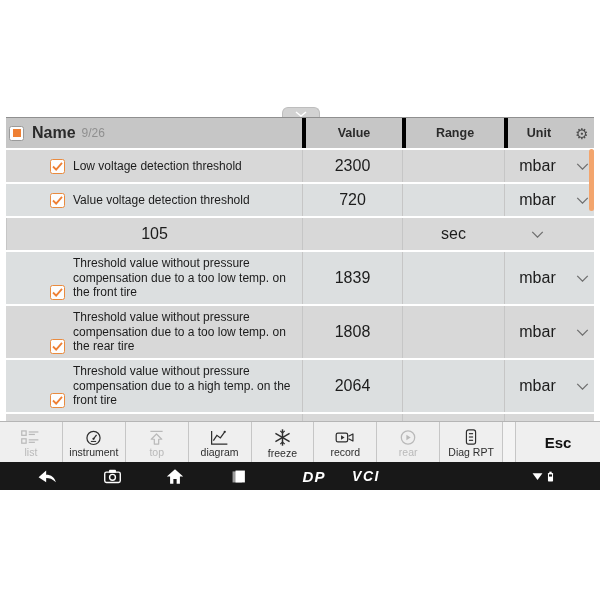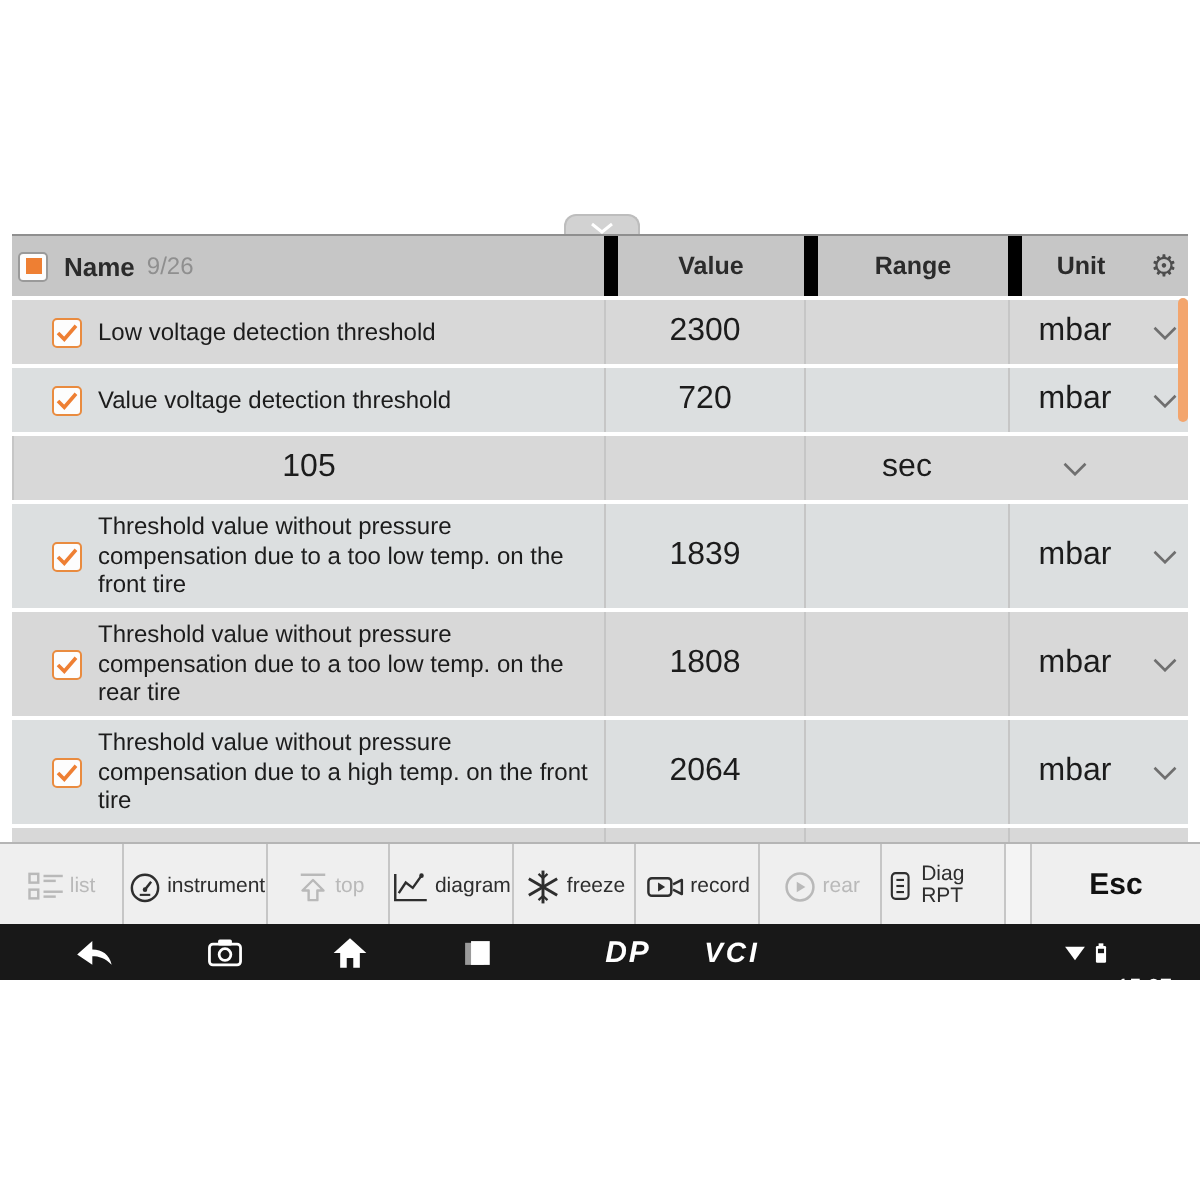--- a/index.html
+++ b/index.html
@@ -8,35 +8,35 @@
 
   
   .pull-tab{position:absolute;left:282px;top:107px;width:36px;height:11px;background:#d2d2d2;
             border:1px solid #bdbdbd;border-bottom:none;border-radius:6px 6px 0 0;
             display:flex;align-items:center;justify-content:center;}
 
   
   .table{position:absolute;left:6px;top:117px;width:588px;}
   .thead{height:30px;background:#c6c6c6;border-top:1px solid #8f8f8f;display:grid;
          grid-template-columns:296px 100px 102px 66px 24px;align-items:center;}
-  .thead .hdiv{border-left:7px solid #000000;height:30px;display:flex;align-items:center;justify-content:center;}
+  .thead .hdiv{border-left:4px solid #000000;height:30px;display:flex;align-items:center;justify-content:center;}
   .hname{display:flex;align-items:center;padding-left:3px;}
-  .hname .ttl{font-weight:bold;font-size:13px;color:#2b2b2b;margin-left:8px;}
+  .hname .ttl{font-weight:bold;font-size:16px;color:#2b2b2b;margin-left:8px;}
   .hname .cnt{font-size:12px;color:#8f8f8f;margin-left:6px;}
   .hlabel{font-weight:bold;font-size:12.5px;color:#2b2b2b;}
   .gear-cell{display:flex;align-items:center;justify-content:center;height:30px;}
   .gear{font-size:15px;color:#4d4d4d;line-height:1;cursor:default;}
 
   .trow{background:#d8d8d8;margin-top:2px;display:grid;
         grid-template-columns:296px 100px 102px 66px 24px;align-items:center;}
   .trow.alt{background:#dcdfe0;}
   .trow.short{height:32px;}
   .trow.tall{height:52px;}
   .trow .cdiv{border-left:1px solid #c6c6c6;align-self:stretch;display:flex;align-items:center;justify-content:center;}
-  .name-cell{display:flex;align-items:center;padding-left:20px;}
+  .name-cell{display:flex;align-items:flex-end;padding-left:20px;margin-left:24px;}
   .name-text{font-size:12px;color:#1c1c1c;margin-left:8px;width:252px;line-height:14.5px;}
   .val-text,.unit-text{font-size:16px;color:#1c1c1c;}
   .chev-cell{display:flex;align-items:center;justify-content:center;align-self:stretch;}
   .partial-row{height:7px;margin-top:2px;background:#d8d8d8;display:grid;
         grid-template-columns:296px 100px 102px 90px;}
   .partial-row div{border-left:1px solid #c6c6c6;}
   .partial-row div:first-child{border-left:none;}
 
   
   .cbx{width:15px;height:15px;border-radius:2.5px;background:#fdfdfd;flex:0 0 auto;
@@ -44,21 +44,21 @@
   .cbx.master{border:1px solid #9a9a9a;}
   .cbx.master .sq{width:8px;height:8px;background:#ee7f33;}
   .cbx.row{border:1.5px solid #e98b3f;}
 
   
   .scrollbar{position:absolute;right:6px;top:149px;width:5px;height:62px;background:#f3a56d;border-radius:3px;}
 
   
   .toolbar{position:absolute;left:0;top:421px;width:600px;height:41px;background:#efefef;
            border-top:1px solid #b5b5b5;display:flex;box-sizing:border-box;}
-  .tb-btn{flex:1 1 0;border-right:1px solid #c6c6c6;display:flex;flex-direction:row;
+  .tb-btn{flex:1 1 0;border-right:1px solid #c6c6c6;display:flex;flex-direction:column;
           align-items:center;justify-content:center;gap:1px;color:#2e2e2e;cursor:pointer;padding-top:2px;}
   .tb-btn .lbl{font-size:10.5px;line-height:11px;}
   .tb-btn.disabled{color:#b9b9b9;}
   .esc-spacer{flex:0 0 12px;background:#f4f4f4;border-right:1px solid #c6c6c6;}
   .esc-btn{flex:0 0 84px;display:flex;align-items:center;justify-content:center;
            font-size:15px;font-weight:bold;color:#111;cursor:pointer;}
 
   
   .navbar{position:absolute;left:0;top:462px;width:600px;height:28px;background:#181818;}
   .nav-ic{position:absolute;top:0;height:28px;display:flex;align-items:center;justify-content:center;cursor:pointer;}

